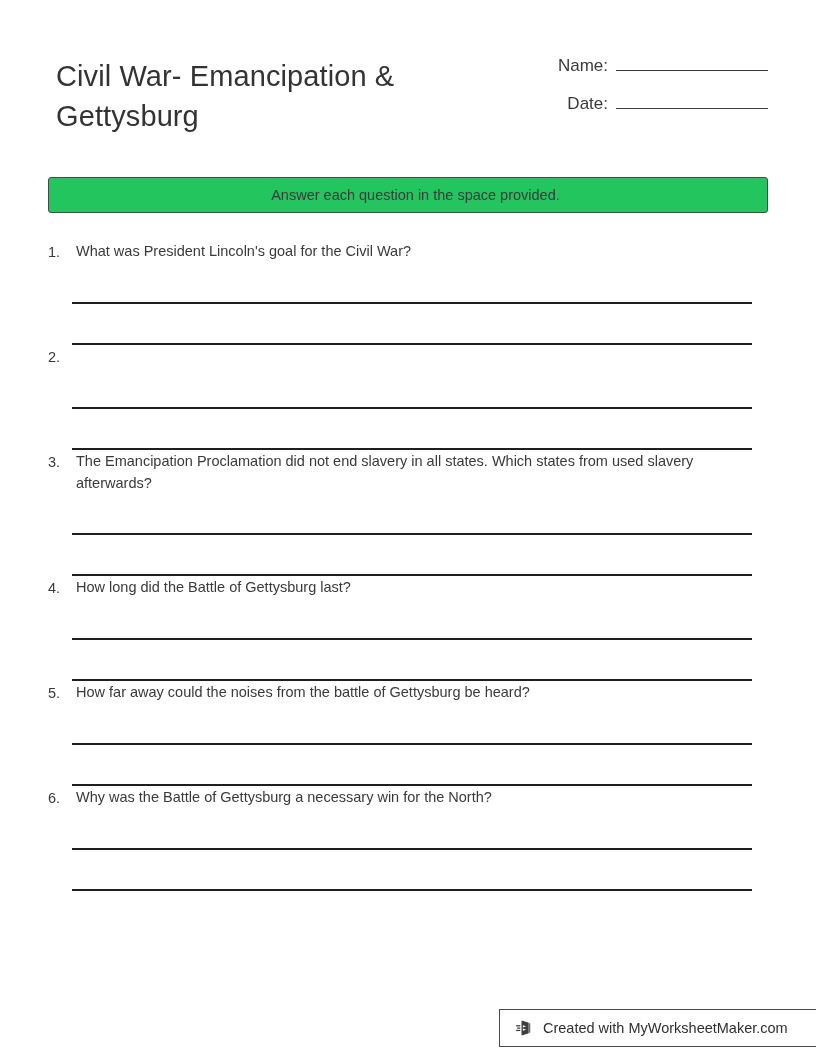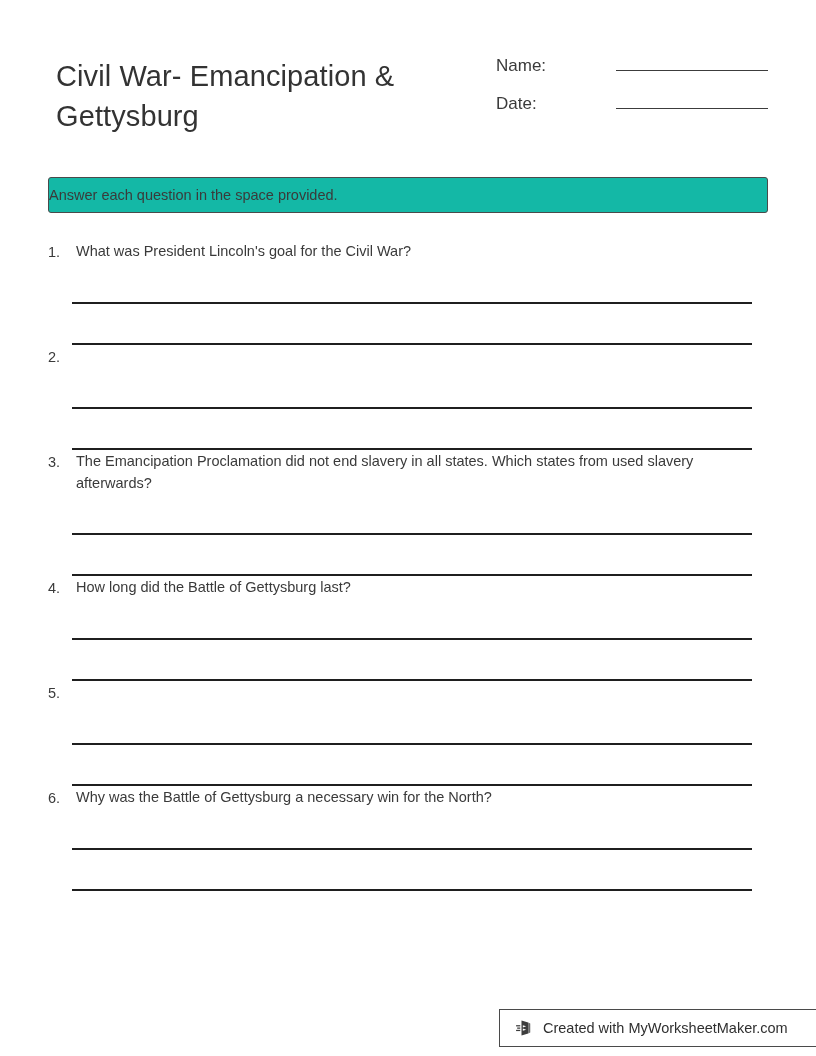--- a/index.html
+++ b/index.html
@@ -44,21 +44,21 @@
     padding-top: 4px;
   }
 
   .namedate {
     width: 272px;
     padding-top: 6px;
   }
   .nd-row {
     display: flex;
     align-items: baseline;
-    justify-content: space-between;
+    justify-content: flex-end;
     height: 38px;
   }
   .nd-label {
     font-size: 17px;
     color: #3a3a3a;
     white-space: nowrap;
     padding-right: 8px;
   }
   .nd-line {
     width: 152px;
@@ -71,22 +71,23 @@
     position: absolute;
     left: 48px;
     top: 177px;
     width: 720px;
     height: 36px;
     box-sizing: border-box;
     border: 1.4px solid #4a4a4a;
     border-radius: 3px;
     display: flex;
     align-items: center;
-    padding-left: 0;
-    background: #14b8a6;
+    padding-left: 15px;
+    background: #22c55e;
+    justify-content: center;
   }
   .instruction-text {
     font-size: 14.5px;
     color: #3a3a3a;
   }
 
   
   .questions {
     position: absolute;
     left: 48px;
@@ -210,20 +211,21 @@
           <span class="q-text">How long did the Battle of Gettysburg last?</span>
         </div>
         <div class="answer-lines">
           <div class="answer-line"></div>
           <div class="answer-line"></div>
         </div>
       </div>
       <div class="question-block">
         <div class="q-row">
           <span class="q-num">5.</span>
+          <span class="q-text">How far away could the noises from the battle of Gettysburg be heard?</span>
         </div>
         <div class="answer-lines">
           <div class="answer-line"></div>
           <div class="answer-line"></div>
         </div>
       </div>
       <div class="question-block">
         <div class="q-row">
           <span class="q-num">6.</span>
           <span class="q-text">Why was the Battle of Gettysburg a necessary win for the North?</span>

